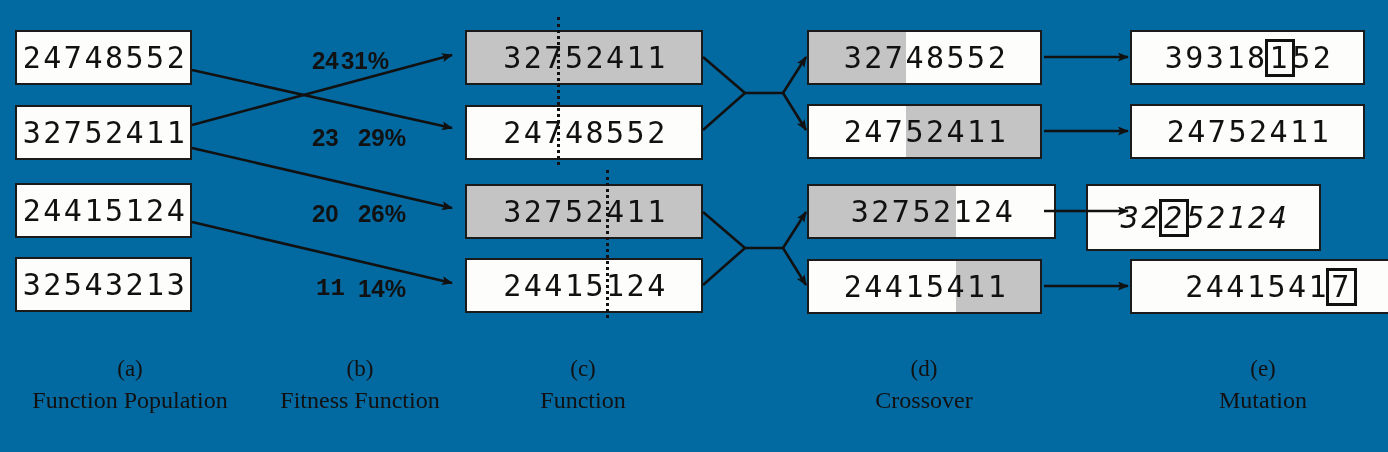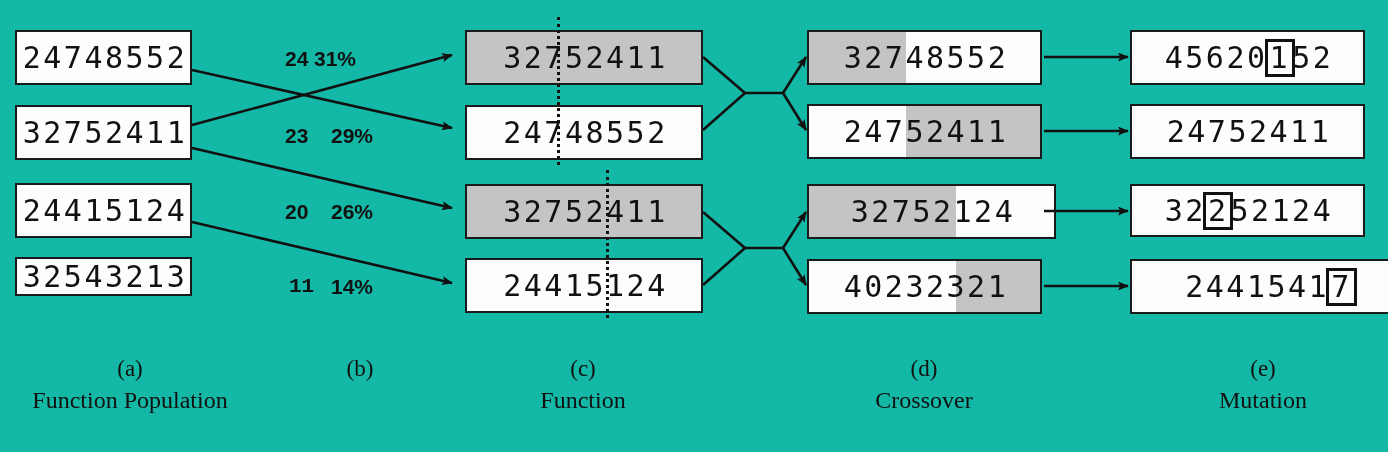--- a/index.html
+++ b/index.html
@@ -5,21 +5,21 @@
 <style>
   html, body {
     margin: 0;
     padding: 0;
     background: #ffffff;
   }
   #canvas {
     position: relative;
     width: 1388px;
     height: 452px;
-    background: #14b8a6;
+    background: #0369a1;
     overflow: hidden;
     font-family: "Liberation Serif", "DejaVu Serif", serif;
   }
 
   
   .chrom-box {
     position: absolute;
     box-sizing: border-box;
     border: 2.5px solid #1a1a1a;
     background: #fdfdfb;
@@ -60,23 +60,24 @@
     background: #fdfdfb;
     padding: 0 1px;
     margin: 0 1px;
   }
 
   
   .fit-label {
     position: absolute;
     font-family: "Liberation Sans", "DejaVu Sans", sans-serif;
     font-weight: bold;
-    font-size: 21px;
+    font-size: 24px;
     color: #111111;
     white-space: nowrap;
+    margin-left: 27px;
   }
 
   
   .cut-line {
     position: absolute;
     width: 0;
     border-left: 3px dotted #111111;
   }
 
   
@@ -156,21 +157,21 @@
 
   <div class="chrom-box" style="left:15px; top:30px; width:177px; height:55px;">
     <span class="chrom-digits">24748552</span>
   </div>
   <div class="chrom-box" style="left:15px; top:105px; width:177px; height:55px;">
     <span class="chrom-digits">32752411</span>
   </div>
   <div class="chrom-box" style="left:15px; top:183px; width:177px; height:55px;">
     <span class="chrom-digits">24415124</span>
   </div>
-  <div class="chrom-box" style="left:15px; top:257px; width:177px; height:39px;">
+  <div class="chrom-box" style="left:15px; top:257px; width:177px; height:55px;">
     <span class="chrom-digits">32543213</span>
   </div>
 
   <div class="fit-label" style="left:285px; top:47px;">24</div>
   <div class="fit-label" style="left:314px; top:47px;">31%</div>
 
   <div class="fit-label" style="left:285px; top:124px;">23</div>
   <div class="fit-label" style="left:331px; top:124px;">29%</div>
 
   <div class="fit-label" style="left:285px; top:200px;">20</div>
@@ -202,45 +203,46 @@
   <div class="chrom-box" style="left:807px; top:104px; width:235px; height:55px;">
     <span class="shade-band" style="left:97px; right:0;"></span>
     <span class="chrom-digits">24752411</span>
   </div>
   <div class="chrom-box" style="left:807px; top:184px; width:249px; height:55px;">
     <span class="shade-band" style="left:0; width:147px;"></span>
     <span class="chrom-digits">32752124</span>
   </div>
   <div class="chrom-box" style="left:807px; top:259px; width:235px; height:55px;">
     <span class="shade-band" style="left:147px; right:0;"></span>
-    <span class="chrom-digits">40232321</span>
+    <span class="chrom-digits">24415411</span>
   </div>
 
   <div class="chrom-box" style="left:1130px; top:30px; width:235px; height:55px;">
-    <span class="chrom-digits"><span>45620</span><span class="mut">1</span><span>52</span></span>
+    <span class="chrom-digits"><span>39318</span><span class="mut">1</span><span>52</span></span>
   </div>
 
   <div class="chrom-box" style="left:1130px; top:104px; width:235px; height:55px;">
     <span class="chrom-digits"><span>24752411</span></span>
   </div>
 
-  <div class="chrom-box" style="left:1130px; top:184px; width:235px; height:53px;">
+  <div class="chrom-box" style="left:1086px; top:184px; width:235px; height:67px;font-style:italic;">
     <span class="chrom-digits"><span>32</span><span class="mut">2</span><span>52124</span></span>
   </div>
 
   <div class="chrom-box" style="left:1130px; top:259px; width:276px; height:55px;">
     <span class="chrom-digits"><span>2441541</span><span class="mut">7</span></span>
   </div>
 
   <div class="caption" style="left:130px; top:355px;">
     <div class="caption-letter">(a)</div>
     <div class="caption-name">Function Population</div>
   </div>
   <div class="caption" style="left:360px; top:355px;">
     <div class="caption-letter">(b)</div>
+    <div class="caption-name">Fitness Function</div>
   </div>
   <div class="caption" style="left:583px; top:355px;">
     <div class="caption-letter">(c)</div>
     <div class="caption-name">Function</div>
   </div>
   <div class="caption" style="left:924px; top:355px;">
     <div class="caption-letter">(d)</div>
     <div class="caption-name">Crossover</div>
   </div>
   <div class="caption" style="left:1263px; top:355px;">

